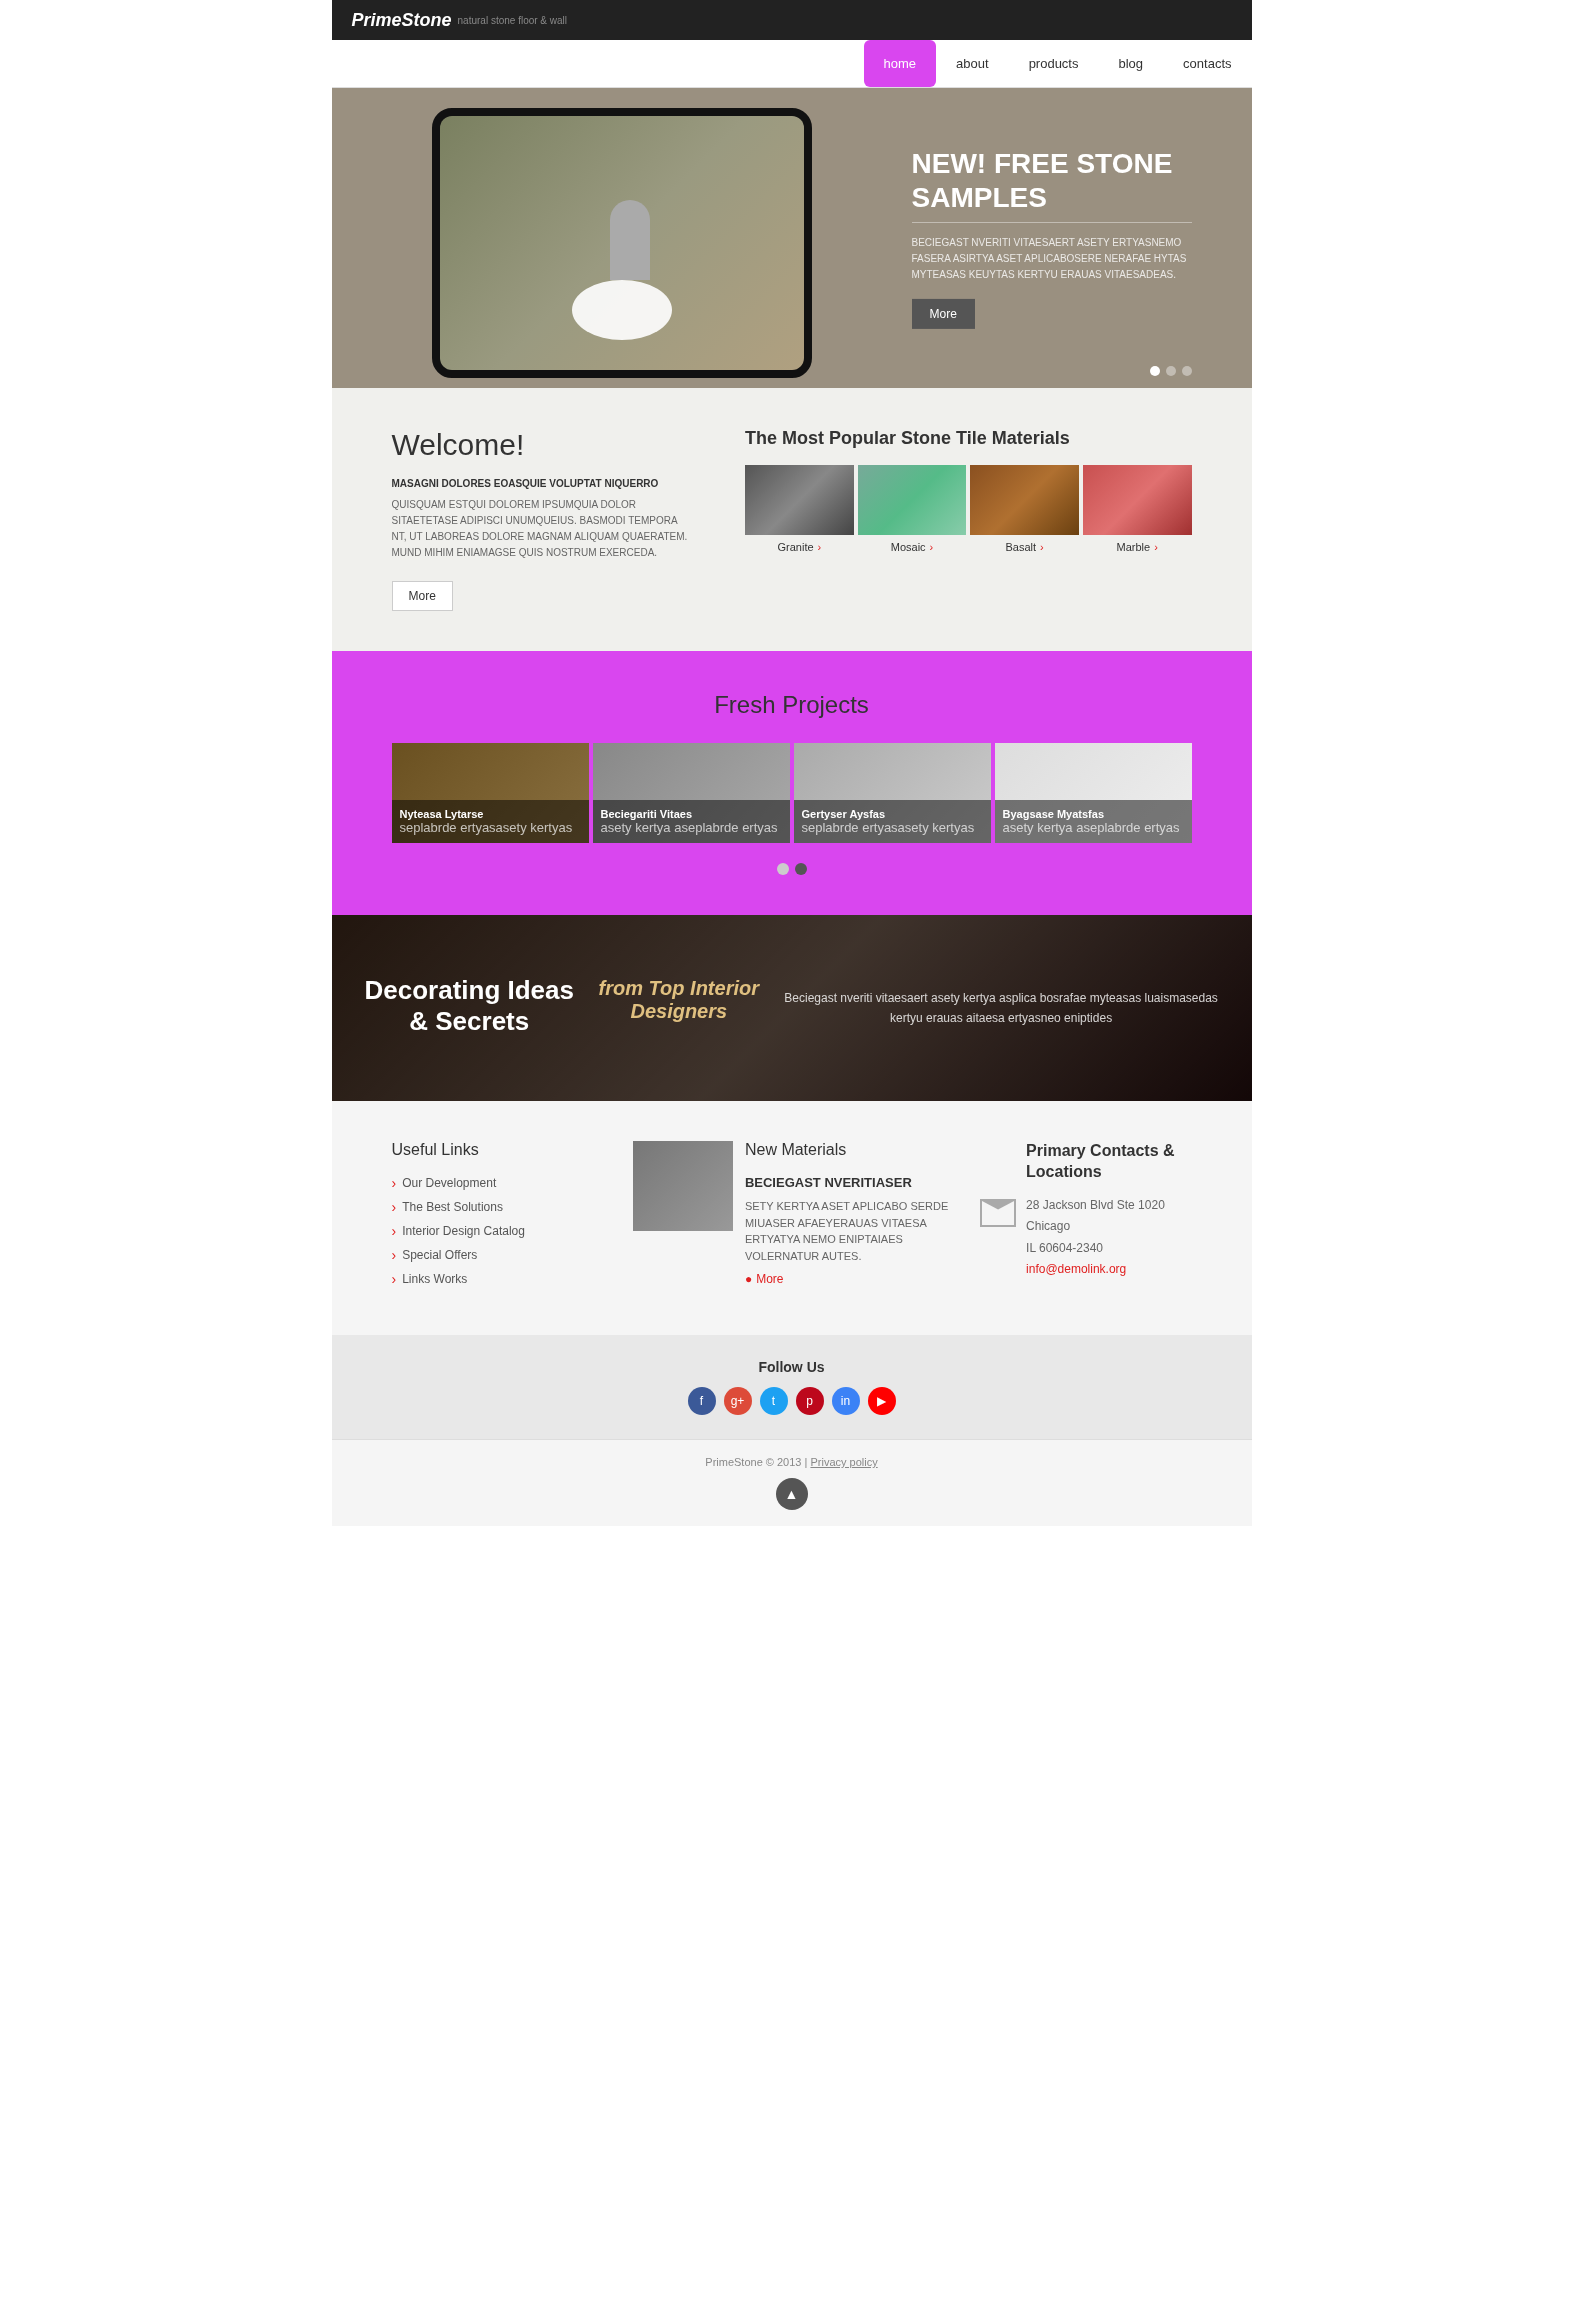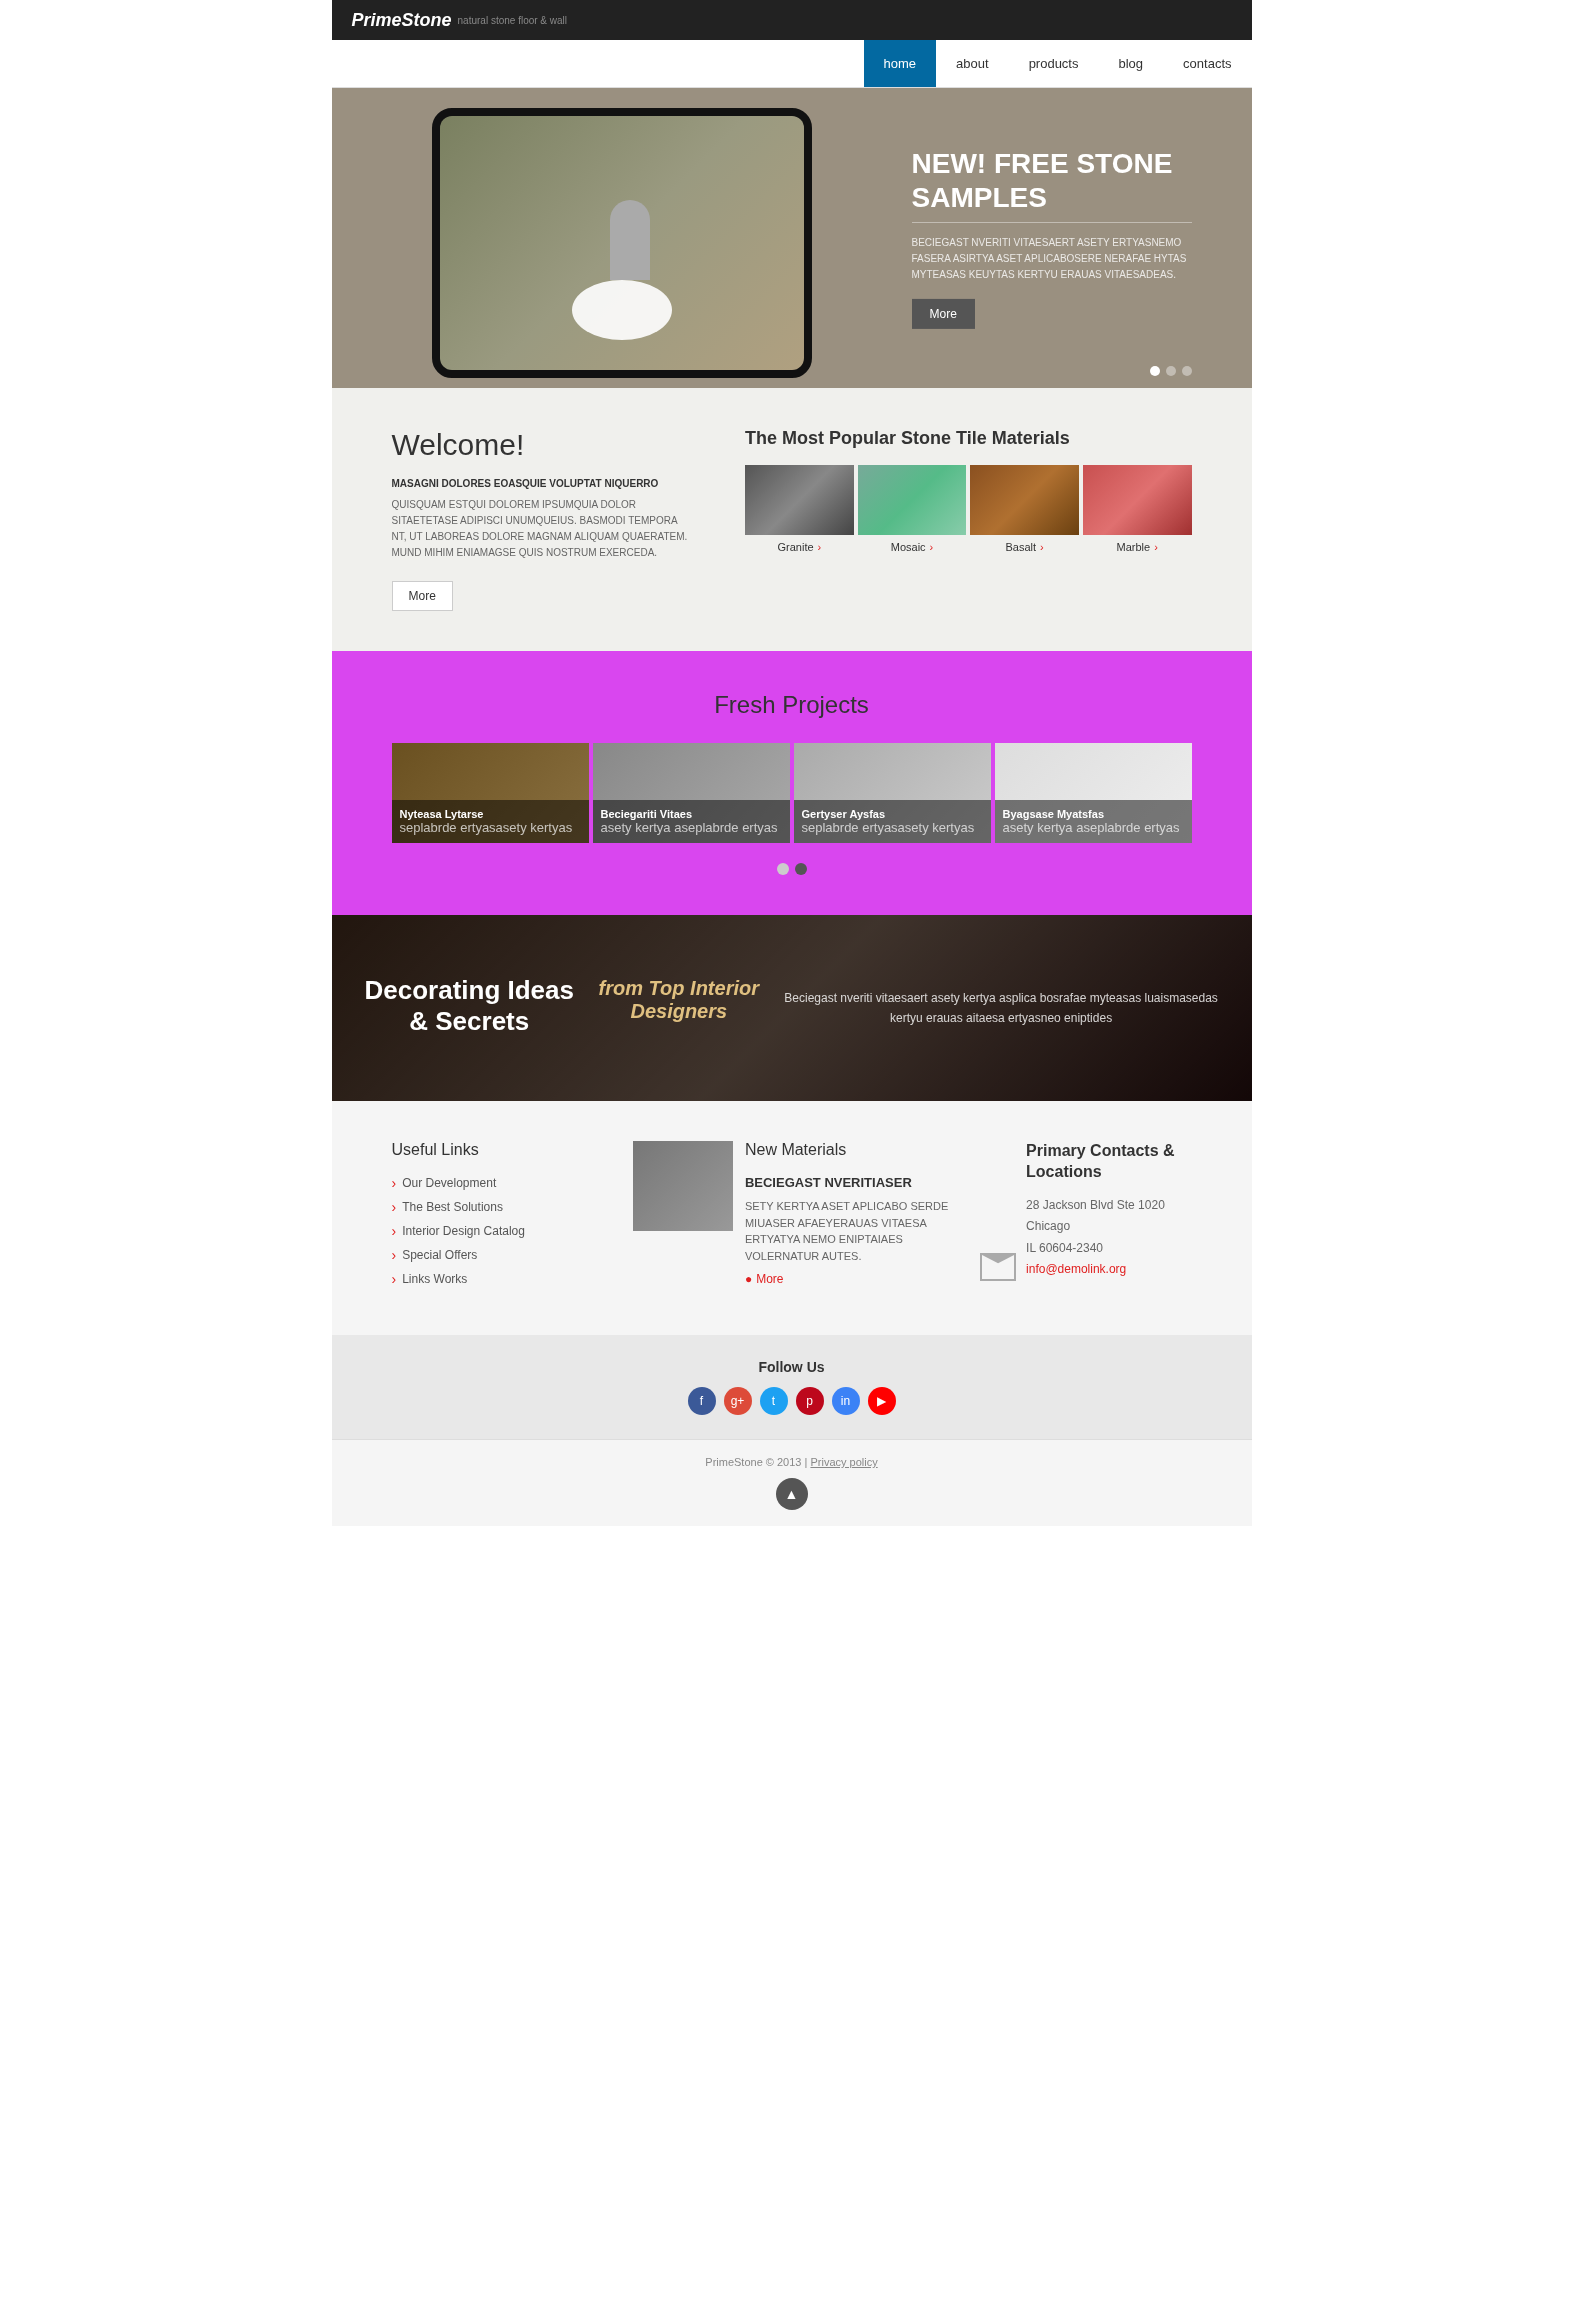--- a/index.html
+++ b/index.html
@@ -7,21 +7,21 @@
 
     
     .header { background: #222; height: 40px; display: flex; align-items: center; padding: 0 20px; }
     .logo { display: flex; align-items: center; gap: 6px; }
     .logo-text { color: #fff; font-size: 18px; font-weight: bold; font-style: italic; }
     .logo-sub { color: #888; font-size: 10px; }
 
     
     .nav { display: flex; justify-content: flex-end; background: #fff; border-bottom: 1px solid #ddd; }
     .nav a { display: inline-block; padding: 16px 20px; text-decoration: none; color: #333; font-size: 13px; text-transform: lowercase; }
-    .nav a.active { background: #0369a1; color: #fff; }
+    .nav a.active { background: #d946ef; color: #fff; border-radius: 6px; }
 
     
     .hero { background: #9a9080; position: relative; height: 300px; display: flex; align-items: center; overflow: hidden; }
     .hero-tablet { position: absolute; left: 100px; top: 20px; width: 380px; height: 270px; background: #111; border-radius: 20px; border: 8px solid #111; display: flex; align-items: center; justify-content: center; overflow: hidden; }
     .hero-tablet-inner { width: 100%; height: 100%; background: linear-gradient(135deg, #7a8060 0%, #9a9a80 50%, #b0a080 100%); position: relative; }
     .hero-tablet-inner::before { content: ''; position: absolute; bottom: 30px; left: 50%; transform: translateX(-50%); width: 100px; height: 60px; background: rgba(255,255,255,0.9); border-radius: 50%; }
     .hero-tablet-inner::after { content: ''; position: absolute; bottom: 90px; left: 50%; transform: translateX(-30%); width: 40px; height: 80px; background: #aaa; border-radius: 20px 20px 0 0; }
     .hero-content { position: absolute; right: 60px; top: 50%; transform: translateY(-50%); width: 280px; }
     .hero-title { color: #fff; font-size: 28px; font-weight: bold; line-height: 1.2; text-transform: uppercase; margin-bottom: 8px; }
     .hero-divider { border: none; border-top: 1px solid rgba(255,255,255,0.4); margin-bottom: 12px; }
@@ -259,21 +259,21 @@
       <p class="footer-news-text">SETY KERTYA ASET APLICABO SERDE MIUASER AFAEYERAUAS VITAESA ERTYATYA NEMO ENIPTAIAES VOLERNATUR AUTES.</p>
       <a href="#" class="footer-more">
         <span>●</span>
         <span>More</span>
       </a>
     </div>
   </div>
 
   <div class="footer-col footer-contact-col">
     <div>
-      <div style="display:flex; gap:10px; align-items:flex-end;">
+      <div style="display:flex; gap:10px; align-items:center;">
         <div style="width:36px; height:28px; border:2px solid #aaa; margin-top:4px; position:relative; flex-shrink:0;">
           <div style="position:absolute; top:0; left:0; right:0; height:50%; border-bottom: 14px solid #aaa; clip-path: polygon(0 0, 50% 60%, 100% 0);"></div>
         </div>
         <div>
           <h4 class="contact-title">Primary Contacts &amp; Locations</h4>
           <div class="contact-addr">
             <div>28 Jackson Blvd Ste 1020</div>
             <div>Chicago</div>
             <div>IL 60604-2340</div>
             <a href="#" class="contact-email">info@demolink.org</a>

